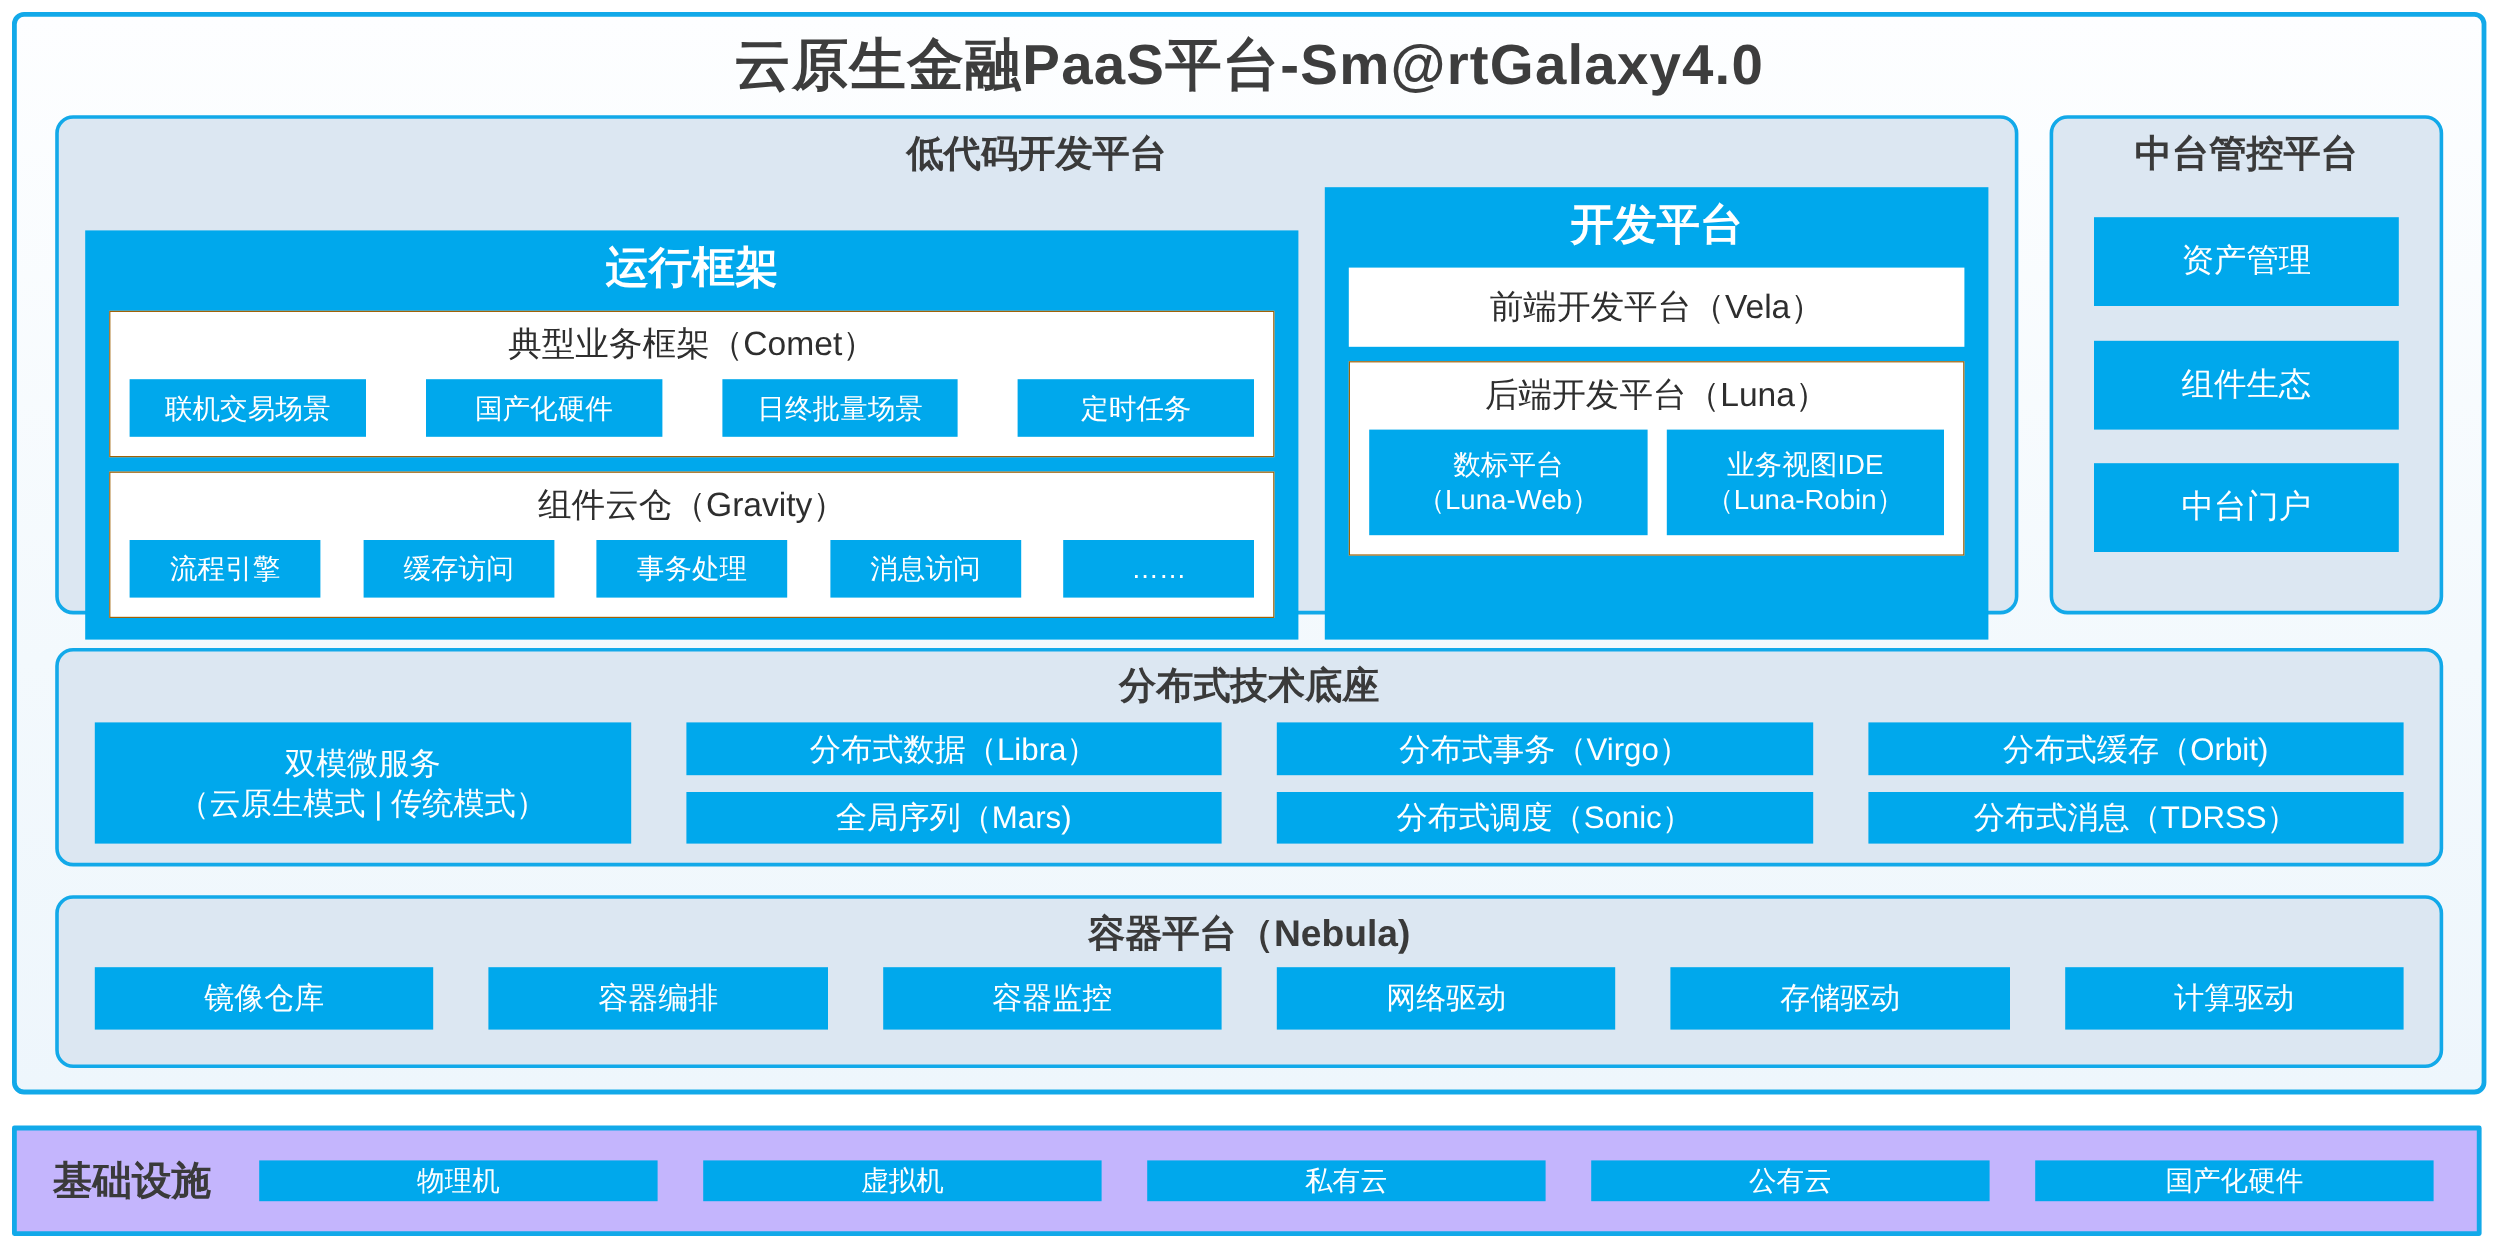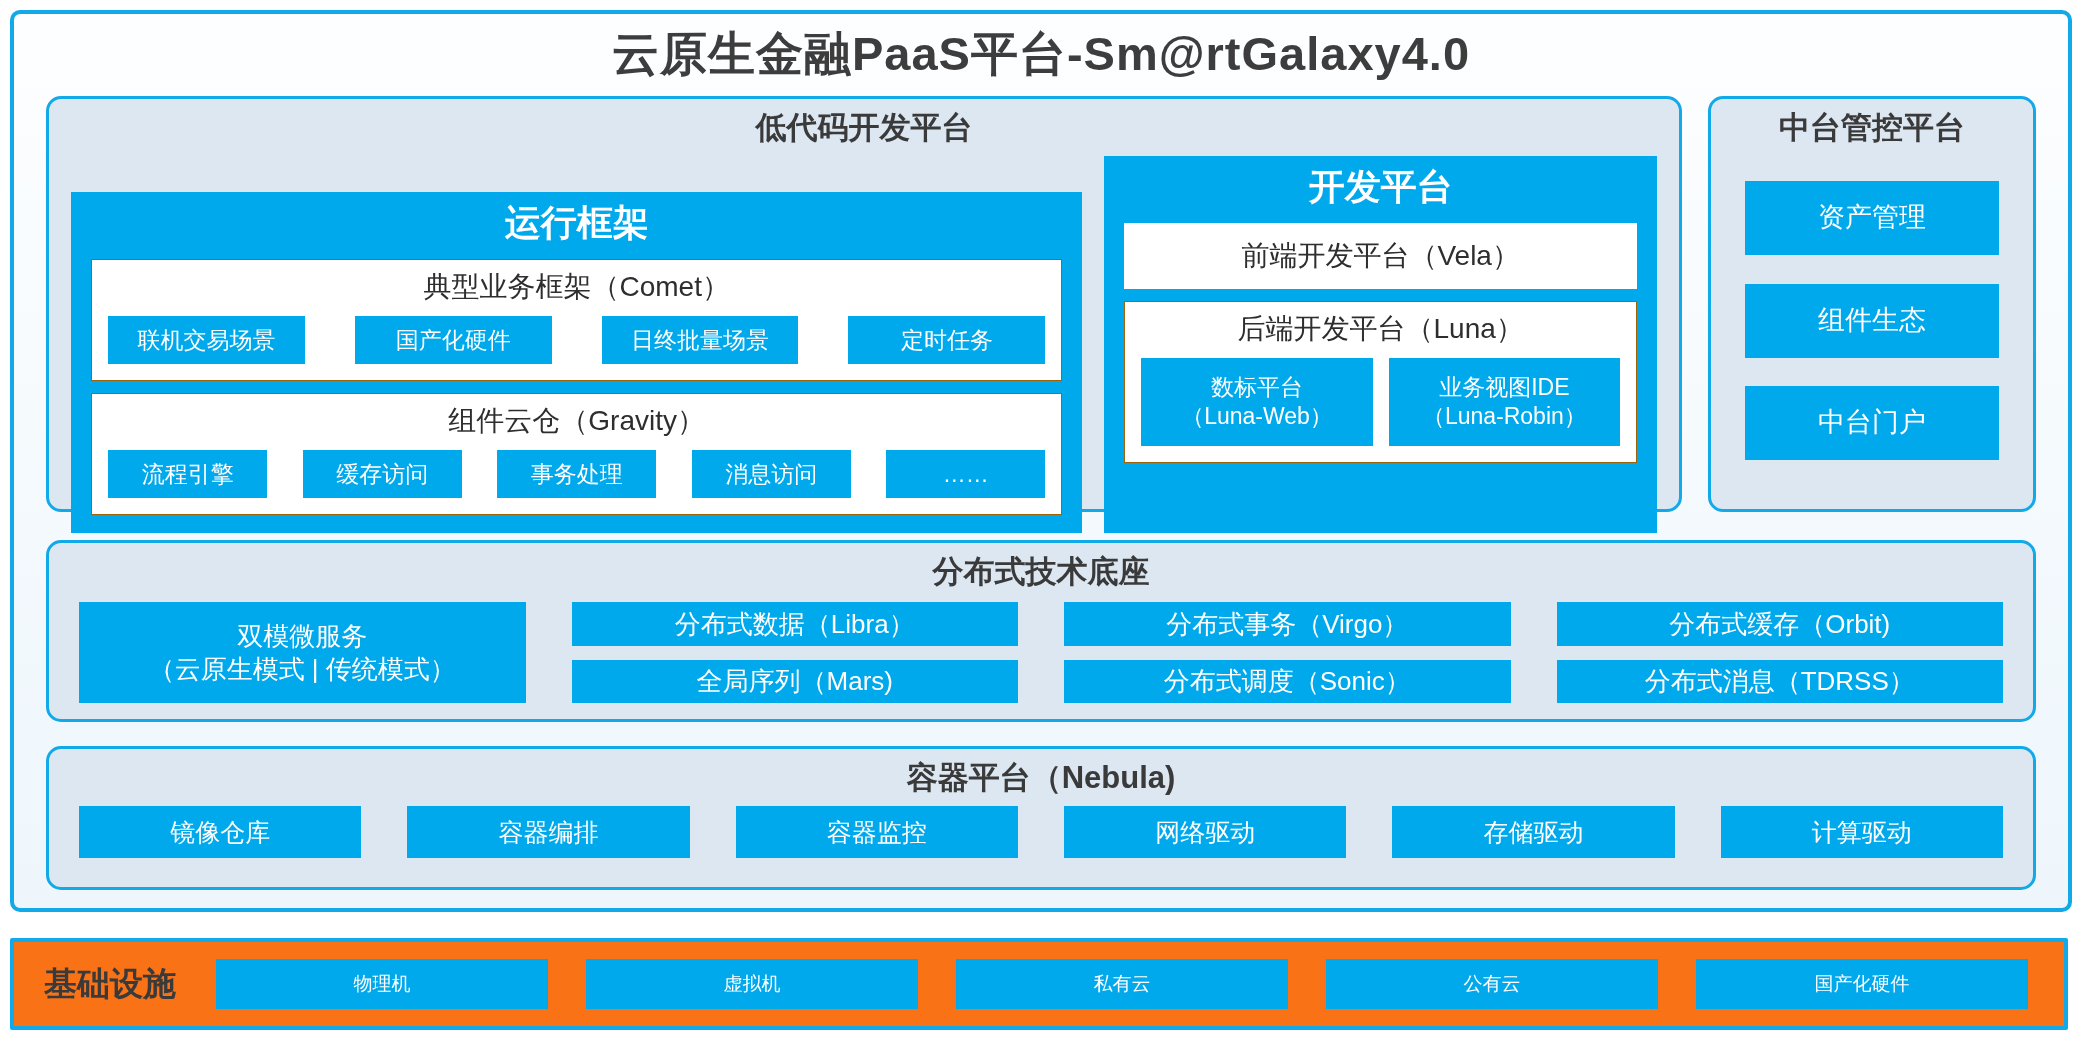--- a/index.html
+++ b/index.html
@@ -82,29 +82,29 @@
   .chip.tall{flex:1;font-size:26px;}
 
   
   .container-platform{margin:24px 32px 0;height:144px;display:flex;flex-direction:column;}
   .cp-buttons{display:flex;gap:46px;margin:10px 30px 0;flex:1;padding-bottom:16px;}
   .cp-buttons .chip{flex:1;font-size:25px;max-height:52px;}
 
   
   .infrastructure{
     position:absolute;left:10px;top:938px;width:2050px;height:84px;
-    border:4px solid #12a9e9;border-radius:2px;background:#f97316;
+    border:4px solid #12a9e9;border-radius:2px;background:#c4b5fd;
     box-sizing:content-box;display:flex;align-items:center;padding:0;
   }
   .infra-label{
     flex:0 0 auto;font-size:33px;font-weight:700;color:#3a3a3a;
     padding:0 40px 0 30px;white-space:nowrap;
   }
   .infra-buttons{flex:1;display:flex;gap:38px;margin-right:36px;}
-  .infra-buttons .chip{flex:1;height:50px;font-size:19px;}
+  .infra-buttons .chip{flex:1;height:34px;font-size:23px;}
 
   .line2{display:block;}
 </style>
 </head>
 <body>
 
 <div class="page">
 
   <div class="outer-frame">
 

